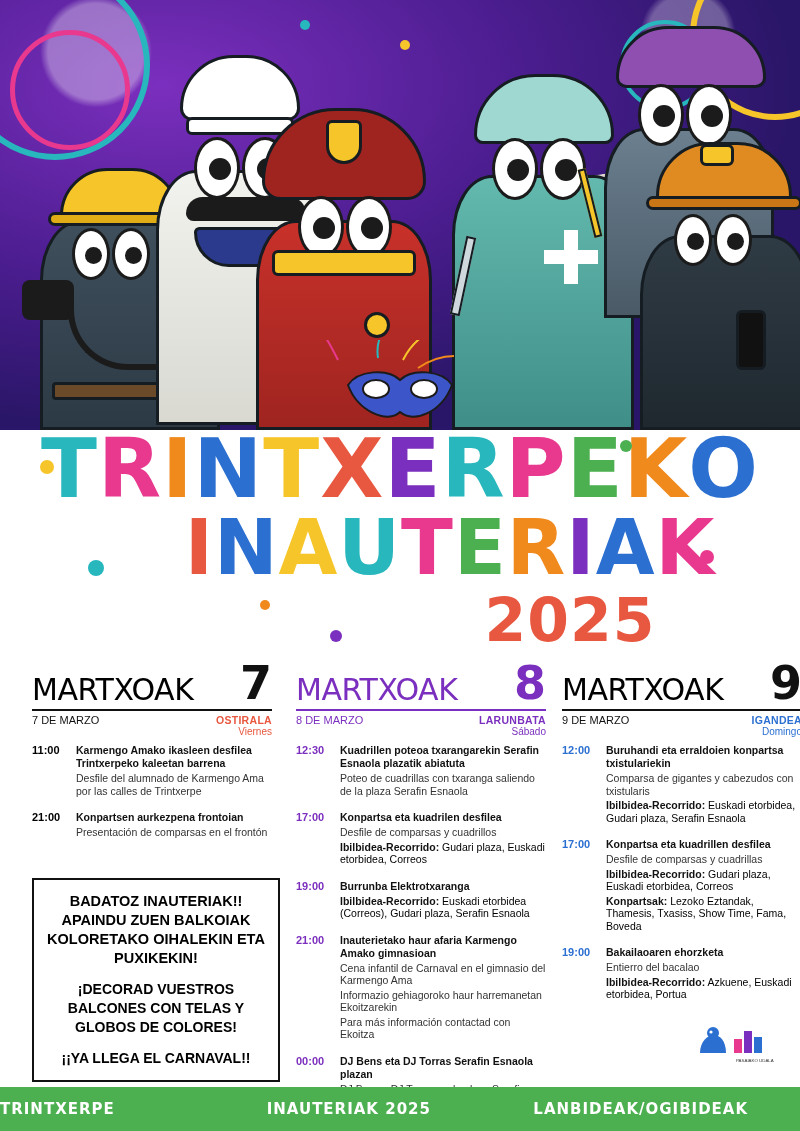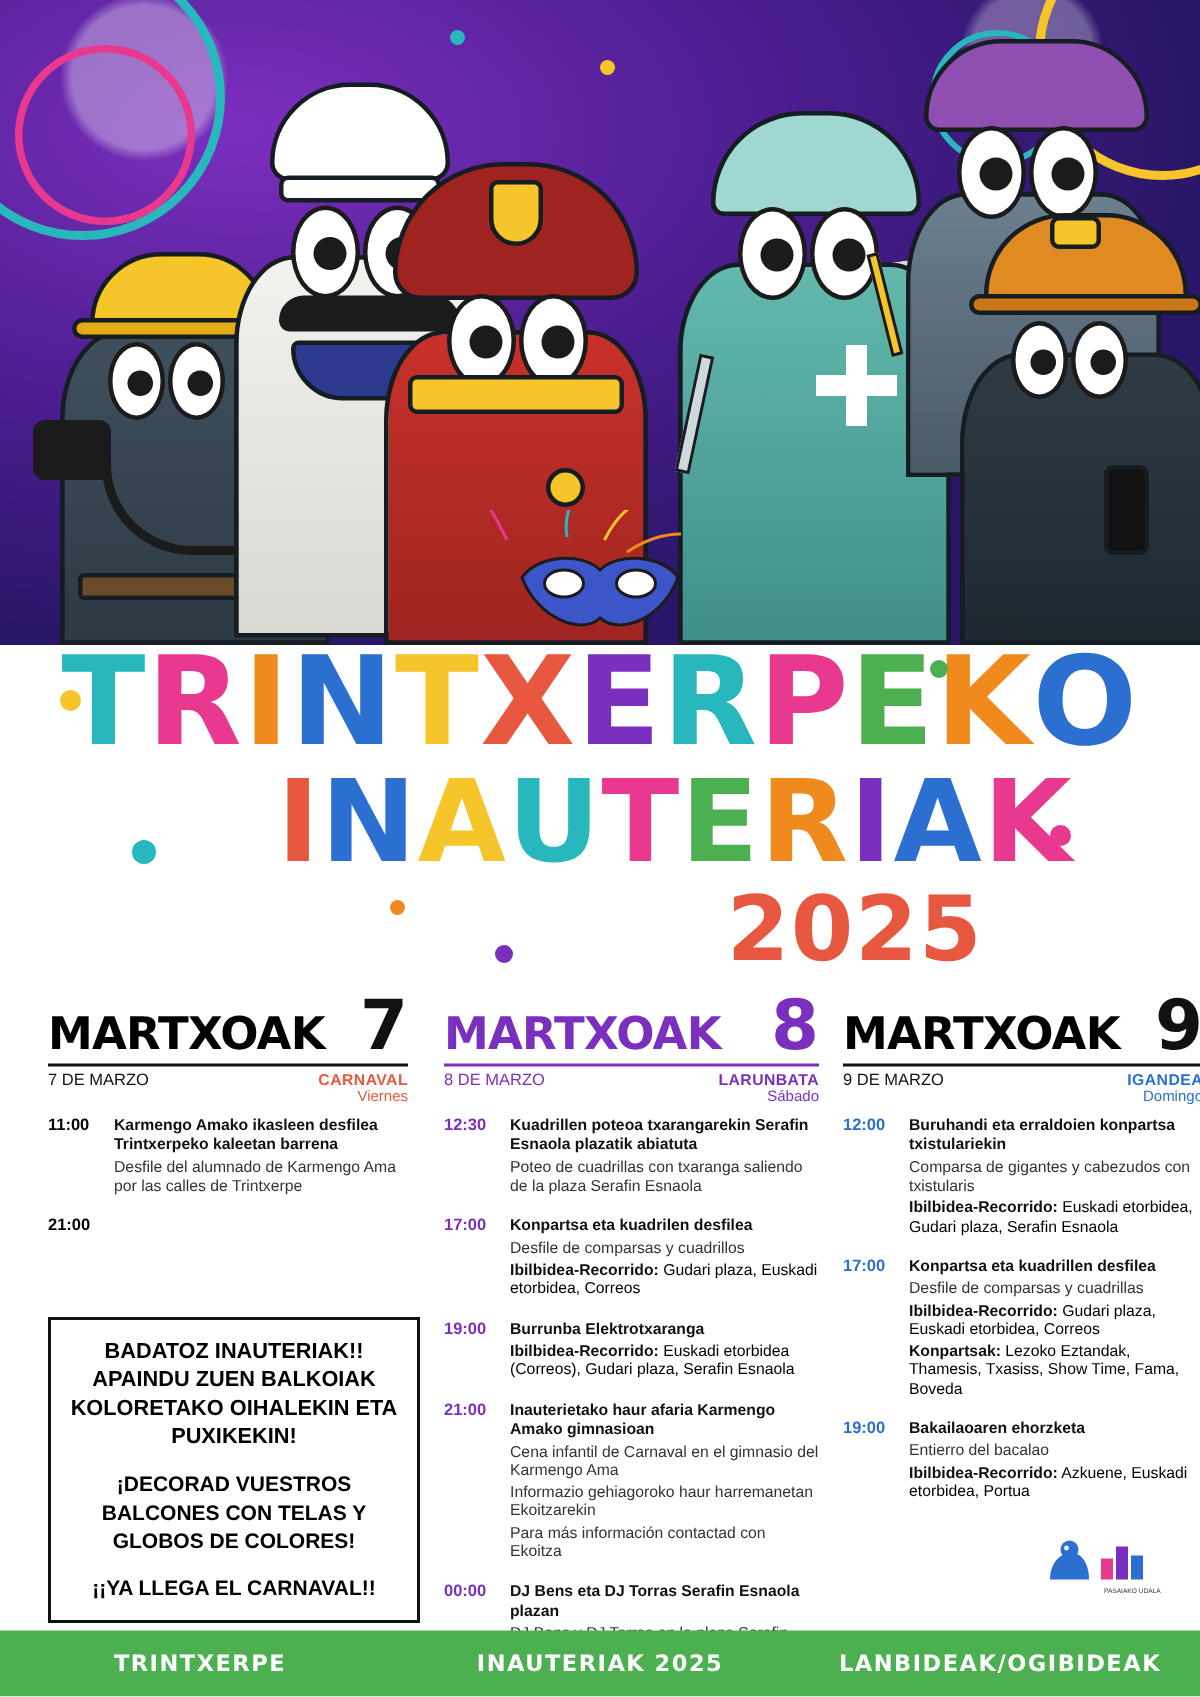--- a/index.html
+++ b/index.html
@@ -71,21 +71,21 @@
   
   .cols { position:absolute; left:0; top:672px; width:800px; height:400px; }
   .col { position:absolute; top:0; }
   .col-a { left:32px; width:240px; }
   .col-b { left:296px; width:250px; }
   .col-c { left:562px; width:240px; }
 
   .dayhead { position:relative; height:58px; }
   .dayhead .mx {
     font-family:"DejaVu Sans", sans-serif;
-    font-weight:bold; font-size:30px; letter-spacing:-0.5px;
+    font-weight:normal; font-size:30px; letter-spacing:-0.5px;
   }
   .dayhead .num {
     font-family:"DejaVu Sans", sans-serif;
     font-weight:bold; font-size:46px; line-height:34px;
     position:absolute; right:0; top:-6px;
   }
   .rule { height:2px; background:#111; margin-top:2px; }
   .sub { display:flex; justify-content:space-between; font-size:11px; margin-top:3px; }
   .sub .es { color:#111; font-weight:normal; }
   .sub .eu { text-align:right; line-height:12px; }
@@ -110,21 +110,21 @@
 
   
   .logo { position:absolute; right:22px; bottom:66px; width:84px; height:46px; }
 
   
   .footer {
     position:absolute; left:0; bottom:0; width:800px; height:44px;
     background:#4caf50; display:flex; align-items:center;
   }
   .footer div {
-    flex:1; text-align:center; color:#fff; font-weight:bold;
+    flex:1; color:#fff; font-weight:bold;
     font-size:15px; letter-spacing:1px;
     font-family:"DejaVu Sans", sans-serif;
   }
 </style>
 </head>
 <body>
 
 <div class="hero">
   <div class="hero-bg"></div>
 
@@ -279,36 +279,40 @@
 <div class="cols">
 
   <div class="col col-a">
     <div class="dayhead">
       <span class="mx">MARTXOAK</span>
       <span class="num" style="color:#111">7</span>
       <div class="rule"></div>
       <div class="sub">
         <span class="es">7 DE MARZO</span>
         <span class="eu">
-          <b style="color:#e8573f">CARNAVAL</b>
+          <b style="color:#e8573f">OSTIRALA</b>
           <i style="color:#e8573f">Viernes</i>
         </span>
       </div>
     </div>
 
     <div class="evt">
       <div class="time">11:00</div>
       <div class="txt">
         <div class="eu">Karmengo Amako ikasleen desfilea Trintxerpeko kaleetan barrena</div>
         <div class="es">Desfile del alumnado de Karmengo Ama por las calles de Trintxerpe</div>
       </div>
     </div>
 
     <div class="evt">
       <div class="time">21:00</div>
+      <div class="txt">
+        <div class="eu">Konpartsen aurkezpena frontoian</div>
+        <div class="es">Presentación de comparsas en el frontón</div>
+      </div>
     </div>
   </div>
 
   <div class="col col-b">
     <div class="dayhead">
       <span class="mx" style="color:#7b2fbe">MARTXOAK</span>
       <span class="num" style="color:#7b2fbe">8</span>
       <div class="rule" style="background:#7b2fbe"></div>
       <div class="sub">
         <span class="es" style="color:#7b2fbe">8 DE MARZO</span>

